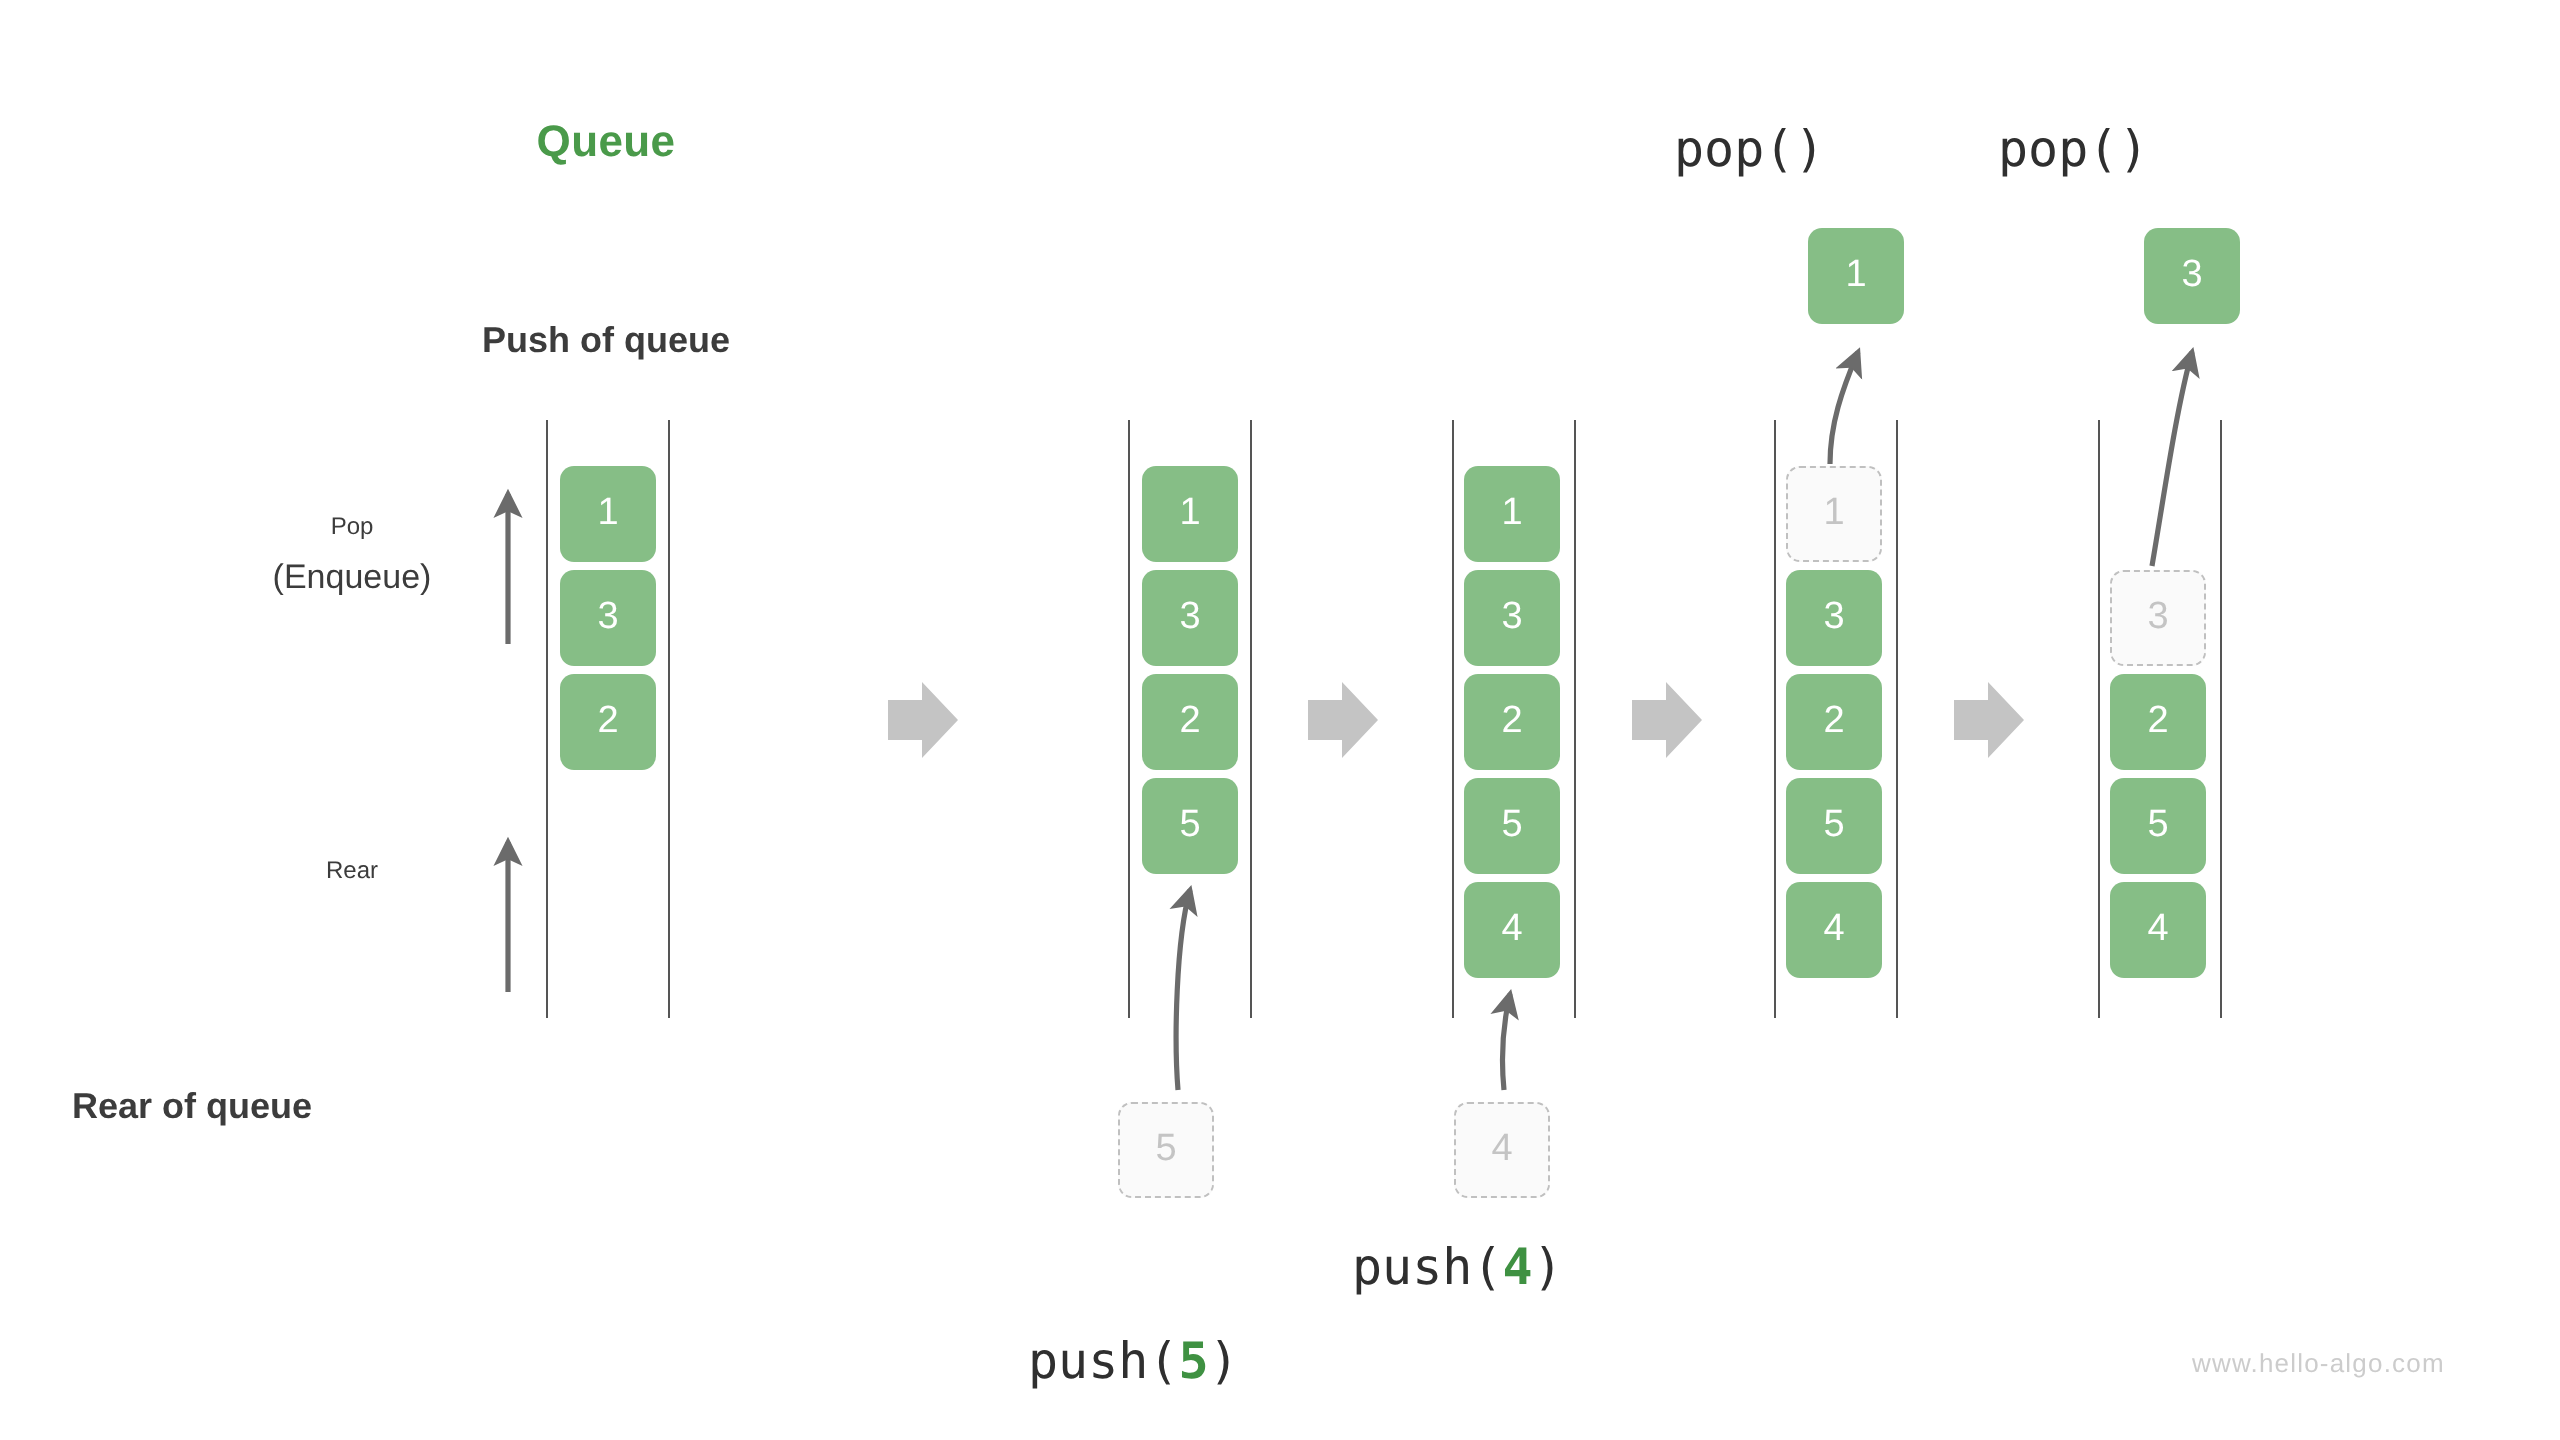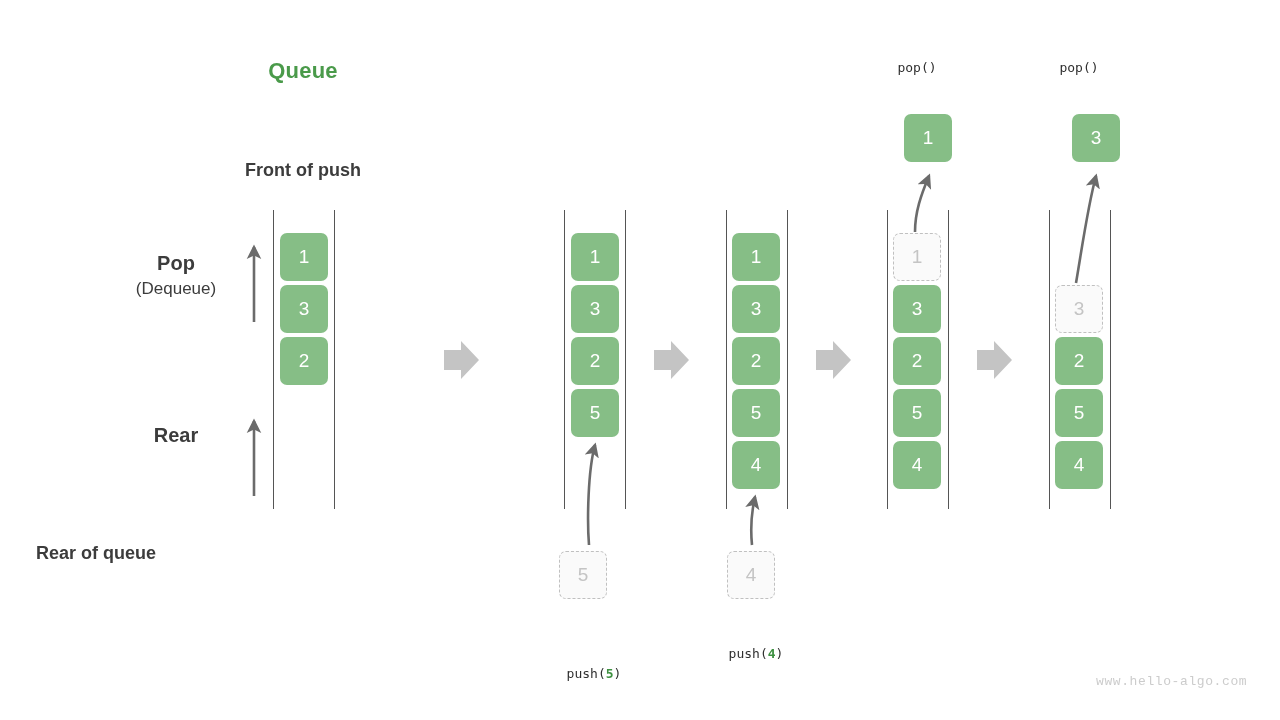--- a/index.html
+++ b/index.html
@@ -49,51 +49,50 @@
     font-size: 18px;
     font-weight: bold;
     color: #3c3c3c;
   }
   .side-group {
     width: 170px;
     text-align: center;
     color: #3c3c3c;
   }
   .side-group .big {
-    font-size: 20px;
-    font-weight: bold;
+    font-size: 12px;
+    font-weight: normal;
     line-height: 26px;
   }
   .side-group .small {
     font-size: 17px;
     font-weight: normal;
     line-height: 26px;
   }
   .pop-group  { left: 55px; top: 250px; }
   .push-group { left: 55px; top: 422px; }
 
   
   .op-caption {
     font-family: "DejaVu Sans Mono", "Liberation Mono", monospace;
-    font-size: 13px;
+    font-size: 25px;
     color: #2f2f2f;
-    text-align: center;
     width: 160px;
     letter-spacing: 0px;
   }
   .op-caption .num { color: #3f9142; font-weight: bold; }
 
   .cap-push5 { left: 478px; top: 666px; }
-  .cap-push4 { left: 640px; top: 646px; }
+  .cap-push4 { left: 640px; top: 619px; }
   .cap-pop1  { left: 801px; top: 60px; }
   .cap-pop2  { left: 963px; top: 60px; }
 
   .watermark {
     left: 1060px; top: 674px;
-    font-family: Liberation Mono, monospace;
+    font-family: Liberation Sans, sans-serif;
     font-size: 13px;
     color: #cccccc;
     letter-spacing: 0.6px;
   }
 
   
   .rail {
     width: 1px;
     background: #555555;
     top: 210px;
@@ -131,26 +130,26 @@
     width: 1280px; height: 720px;
     pointer-events: none;
   }
 </style>
 </head>
 <body>
 
 <div id="stage">
 
   <div class="abs title-queue">Queue</div>
-  <div class="abs lbl-front">Front of push</div>
+  <div class="abs lbl-front">Push of queue</div>
   <div class="abs lbl-rear">Rear of queue</div>
 
   <div class="abs side-group pop-group">
     <div class="big">Pop</div>
-    <div class="small">(Dequeue)</div>
+    <div class="small">(Enqueue)</div>
   </div>
 
   <div class="abs side-group push-group">
     <div class="big">Rear</div>
   </div>
 
   <div class="abs op-caption cap-push5"><span>push(</span><span class="num">5</span><span>)</span></div>
 
   <div class="abs op-caption cap-push4"><span>push(</span><span class="num">4</span><span>)</span></div>
 

